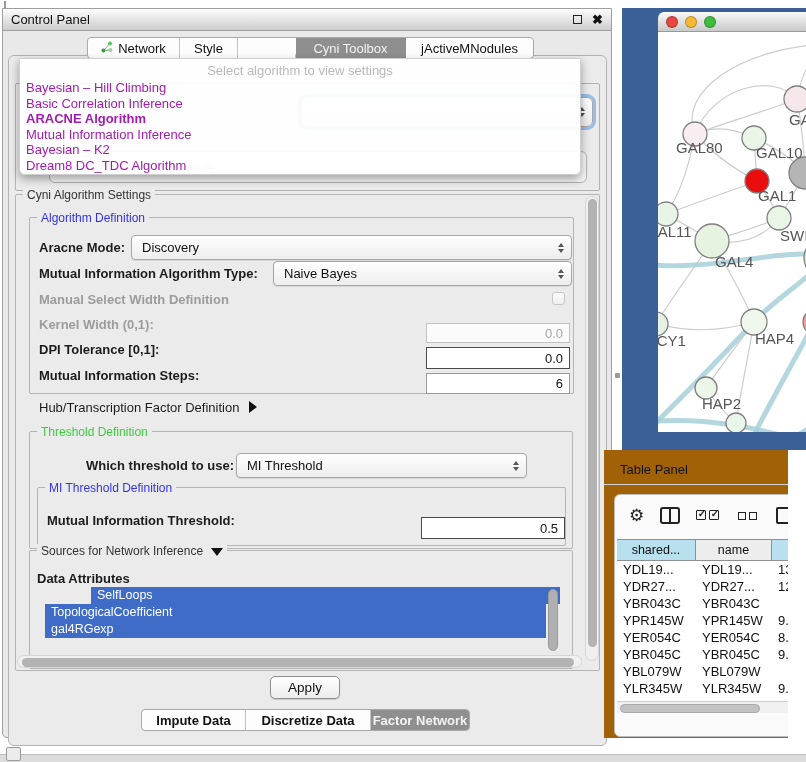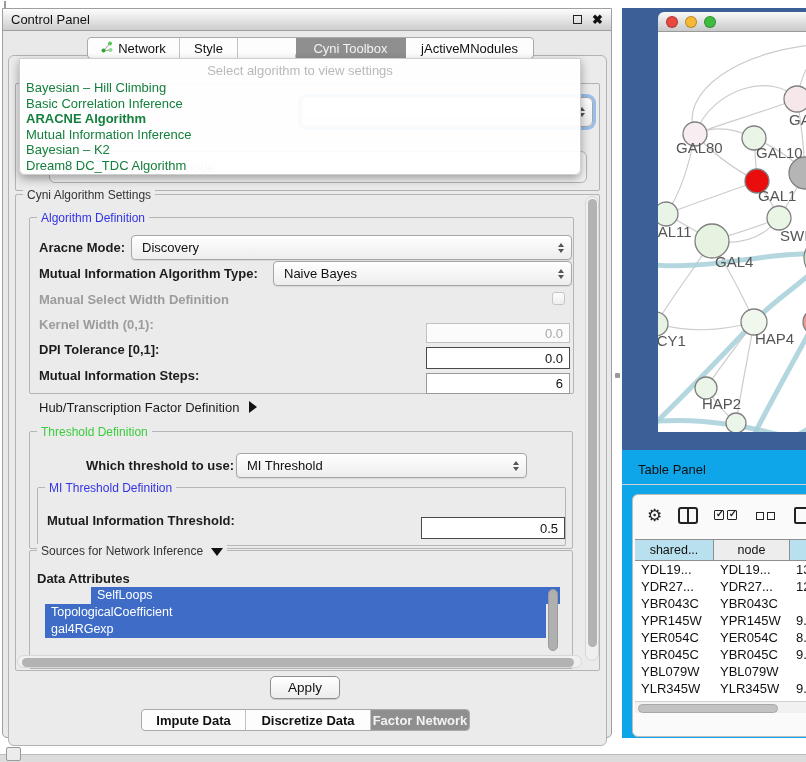--- a/index.html
+++ b/index.html
@@ -42,21 +42,21 @@
       border:1px solid #b4b4b4;background:#f6f6f6;display:flex;align-items:center;
       padding-left:12px;font-size:13px;color:#a3a3a3;}
 
   
   .popup{position:absolute;left:16px;top:49px;width:562px;height:117px;
       background:rgba(255,255,255,.93);border:1px solid #cfcfcf;border-radius:0 0 6px 6px;
       box-shadow:0 4px 10px rgba(0,0,0,.35);z-index:6;}
   .popup-title{position:absolute;left:0;top:4px;width:100%;text-align:center;
       font-size:13px;color:#b9b9b9;}
   .popup-items{position:absolute;left:6px;top:21px;right:6px;}
-  .popup-item{font-size:13px;color:#15803d;line-height:15.5px;padding-left:0;white-space:nowrap;}
+  .popup-item{font-size:13px;color:#a21caf;line-height:15.5px;padding-left:0;white-space:nowrap;}
   .popup-item.bold{font-weight:bold;}
 
   
   .group{position:absolute;border:1px solid #b5b5b5;border-radius:2px;}
   .group-label{position:absolute;font-size:12px;color:#333;background:#ebebeb;
       padding:0 4px;white-space:nowrap;z-index:2;}
   .group-label.blue{color:#3333e6;}
   .group-label.green{color:#3ccc3c;}
 
   .bold-label{position:absolute;font-size:13px;font-weight:bold;color:#1c1c1c;white-space:nowrap;}
@@ -111,21 +111,21 @@
   .net-titlebar{position:absolute;left:0;top:0;width:100%;height:20px;
       background:linear-gradient(#f9f9f9,#c9c9c9);border-bottom:1px solid #9a9a9a;
       border-radius:6px 0 0 0;display:flex;align-items:center;padding-left:8px;gap:7px;}
   .light{width:12px;height:12px;border-radius:50%;}
   .net-canvas{position:absolute;left:0;top:20px;width:166px;height:400px;background:#ffffff;overflow:hidden;}
 
   .resize-dot{position:absolute;left:615px;top:373px;width:5px;height:5px;background:#9a9a9a;
       border-radius:1px;}
 
   
-  .tp{position:absolute;left:622px;top:450px;width:184px;height:288px;background:#0ea5e9;overflow:hidden;}
+  .tp{position:absolute;left:604px;top:450px;width:184px;height:288px;background:#a16207;overflow:hidden;}
   .tp-title{position:absolute;left:16px;top:12px;font-size:13px;color:#111;}
   .tp-divider{position:absolute;left:0;top:34px;width:100%;height:1px;background:#d2d2d2;}
   .tp-panel{position:absolute;left:10px;top:44px;width:180px;height:243px;background:#fafafa;
       border:1px solid #bcbcbc;border-radius:6px;}
   .tp-toolbar{position:absolute;left:0;top:0;width:100%;height:40px;display:flex;
       align-items:center;gap:16px;padding-left:14px;}
   .gear{font-size:17px;color:#222;line-height:17px;}
   .cols-icon{width:20px;height:17px;border:2px solid #222;border-radius:3px;position:relative;}
   .cols-icon:before{content:"";position:absolute;left:7px;top:0;width:2px;height:13px;background:#222;}
   .cbx{width:10px;height:10px;border:1.5px solid #222;border-radius:1px;display:inline-block;
@@ -387,21 +387,21 @@
       <div class="tp-toolbar">
         <span class="gear">⚙</span>
         <span class="cols-icon"></span>
         <span><span class="cbx checked"></span><span class="cbx checked"></span></span>
         <span><span class="sq"></span><span class="sq"></span></span>
         <span class="page-icon"></span>
       </div>
       <div class="tbl">
         <div class="tbl-header" id="tbl-header">
             <div class="th" style="width: 79px;">shared...</div>
-            <div class="th alt" style="width: 76px;">node</div>
+            <div class="th alt" style="width: 76px;">name</div>
             <div class="th" style="width: 45px;"></div>
           </div>
         <div class="tbl-rows" id="tbl-rows">
             <div class="tr">
               <div class="td" style="width: 79px;">YDL19...</div>
               <div class="td" style="width: 76px;">YDL19...</div>
               <div class="td" style="width: 45px;">13</div>
             </div>
             <div class="tr">
               <div class="td" style="width: 79px;">YDR27...</div>

